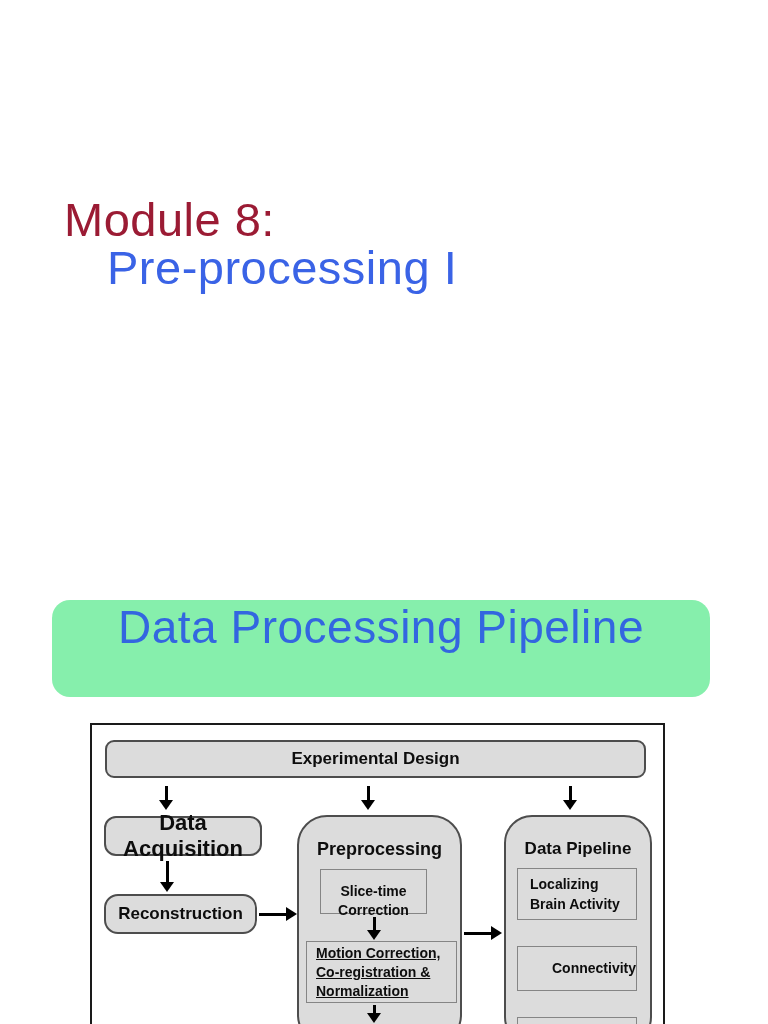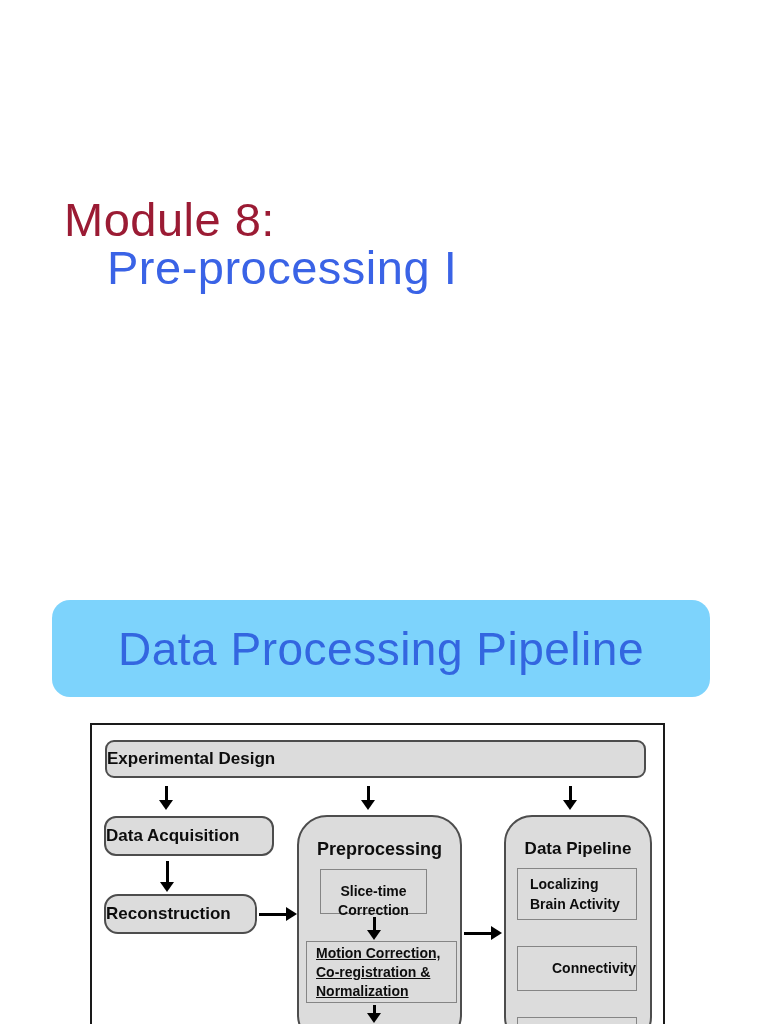--- a/index.html
+++ b/index.html
@@ -13,43 +13,43 @@
   .abs { position: absolute; }
 
   
   .title-block { left: 64px; top: 196px; line-height: 48px; font-size: 47px; letter-spacing: 0.5px; }
   .title-line1 { color: #9B1B34; }
   .title-line2 { color: #3A63E6; margin-left: 43px; }
 
   
   .banner {
     left: 52px; top: 600px; width: 658px; height: 97px;
-    background: #7dd3fc; border-radius: 18px;
-    display: flex; align-items: center; justify-content: center;
+    background: #86efac; border-radius: 18px;
+    display: flex; align-items: flex-start; justify-content: center;
   }
   .banner-text { color: #3366E0; font-size: 46px; letter-spacing: 0.5px; }
 
   
   .outer-frame {
     left: 90px; top: 723px; width: 571px; height: 320px;
     border: 2px solid #1A1A1A; background: #ffffff;
   }
   .fc-box {
     background: #DCDCDC; border: 2px solid #4D4D4D;
     color: #0D0D0D; font-weight: bold;
-    display: flex; align-items: center; justify-content: flex-start;
+    display: flex; align-items: center; justify-content: center;
     box-sizing: border-box; text-align: center;
   }
   .fc-inner {
     background: #DCDCDC; border: 1px solid #858585;
     color: #0D0D0D; font-weight: bold;
     box-sizing: border-box; font-size: 14px; line-height: 19px;
   }
   .exp-design { left: 105px; top: 740px; width: 541px; height: 38px; border-radius: 9px; font-size: 17px; }
-  .data-acq   { left: 104px; top: 816px; width: 170px; height: 40px; border-radius: 12px; font-size: 17px; }
+  .data-acq   { left: 104px; top: 816px; width: 158px; height: 40px; border-radius: 12px; font-size: 22px; }
   .recon      { left: 104px; top: 894px; width: 153px; height: 40px; border-radius: 14px; font-size: 17px; }
   .prep-col   { left: 297px; top: 815px; width: 165px; height: 230px; border-radius: 30px;
                 font-size: 18px; align-items: flex-start; justify-content: center; padding-top: 22px; }
   .da-col     { left: 504px; top: 815px; width: 148px; height: 230px; border-radius: 28px;
                 font-size: 17px; align-items: flex-start; justify-content: center; padding-top: 22px; }
   .slice-time { left: 320px; top: 869px; width: 107px; height: 45px; text-align: center; padding-top: 12px; }
   .motion     { left: 306px; top: 941px; width: 151px; height: 62px; text-align: left; padding: 2px 5px 2px 9px; text-decoration: underline; }
   .localizing { left: 517px; top: 868px; width: 120px; height: 52px; text-align: left; line-height: 20px; padding: 5px 4px 2px 12px; }
   .connect    { left: 517px; top: 946px; width: 120px; height: 45px; text-align: center;
                 display: flex; align-items: center; justify-content: center; padding-left: 34px; }

